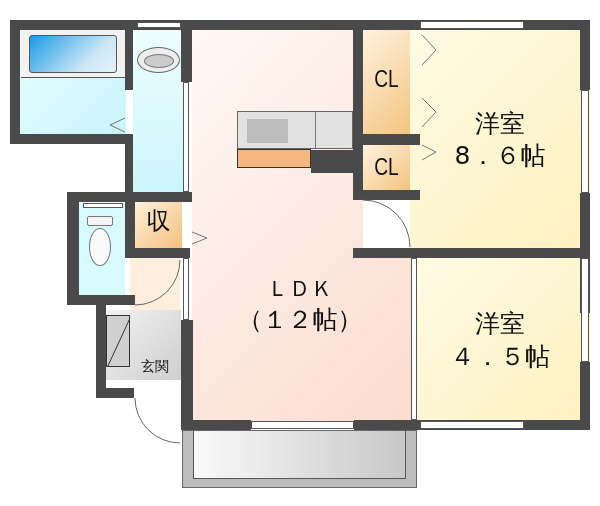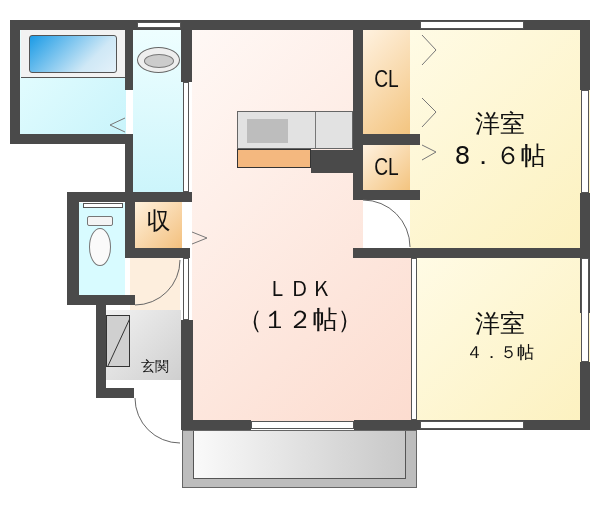--- a/index.html
+++ b/index.html
@@ -97,16 +97,16 @@
 
 <div class="lbl" style="left:363px;top:65px;width:47px;font-size:24px;font-family:'Liberation Sans Narrow','Liberation Sans',sans-serif;transform:scaleX(0.8);">CL</div>
 <div class="lbl" style="left:363px;top:153px;width:47px;font-size:24px;font-family:'Liberation Sans',sans-serif;transform:scaleX(0.8);">CL</div>
 <div class="lbl" style="left:135px;top:208px;width:47px;font-size:24px;">収</div>
 <div class="lbl" style="left:130px;top:358px;width:50px;font-size:14px;">玄関</div>
 
 <div class="lbl" style="left:440px;top:110px;width:120px;font-size:25px;">洋室</div>
 <div class="lbl" style="left:440px;top:142px;width:120px;font-size:25px;">8．６帖</div>
 
 <div class="lbl" style="left:440px;top:310px;width:120px;font-size:25px;">洋室</div>
-<div class="lbl" style="left:440px;top:343px;width:120px;font-size:17px;">４．５帖</div>
+<div class="lbl" style="left:440px;top:343px;width:120px;font-size:25px;">４．５帖</div>
 
 <div class="lbl" style="left:230px;top:276px;width:140px;font-size:22px;">ＬＤＫ</div>
 <div class="lbl" style="left:220px;top:306px;width:160px;font-size:25px;">（１２帖）</div>
 
 </body></html>

